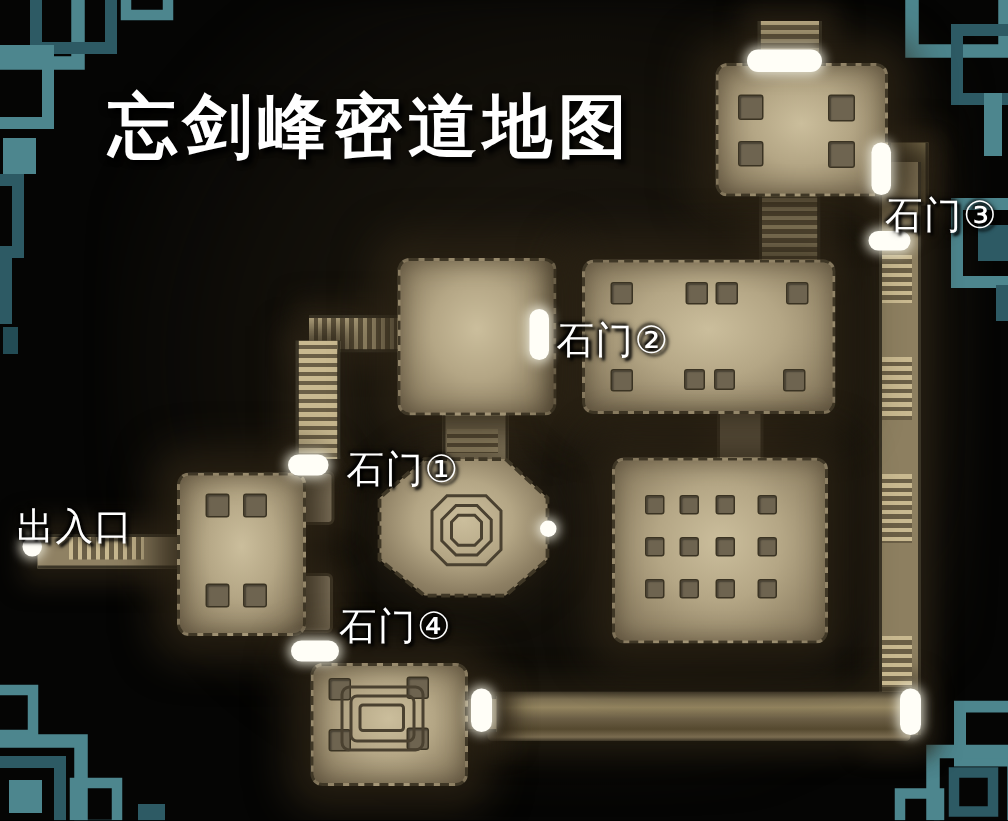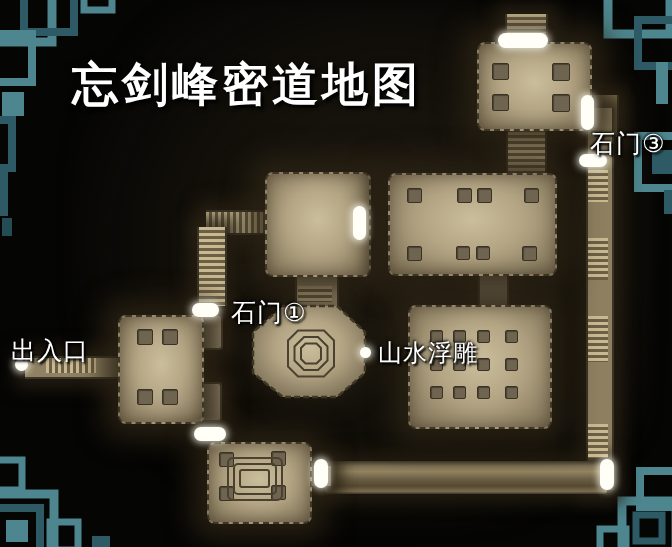--- a/index.html
+++ b/index.html
@@ -167,22 +167,23 @@
   <div class="pill" style="left:192px;top:303px;width:27px;height:14px"></div>
   <div class="pill" style="left:194px;top:427px;width:32px;height:14px"></div>
   <div class="pill" style="left:314px;top:459px;width:14px;height:29px"></div>
   <div class="pill" style="left:600px;top:459px;width:14px;height:31px"></div>
   <div class="dot" style="left:15px;top:358px;width:13px;height:13px"></div>
   <div class="dot" style="left:360px;top:347px;width:11px;height:11px"></div>
 
   <div class="title">忘剑峰密道地图</div>
   <div class="map-label" style="left:11px;top:334px">出入口</div>
   <div class="map-label" style="left:231px;top:296px">石门①</div>
+  <div class="map-label" style="left:371px;top:210px">石门②</div>
   <div class="map-label" style="left:590px;top:127px">石门③</div>
-  <div class="map-label" style="left:378px;top:337px;font-size:24px">山水浮雕</div>
+  <div class="map-label" style="left:226px;top:401px">石门④</div>
 
 <div class="tile" style="left: 492px; top: 63px; width: 15px; height: 15px;"></div>
     <div class="tile" style="left: 552px; top: 63px; width: 16px; height: 16px;"></div>
     <div class="tile" style="left: 492px; top: 94px; width: 15px; height: 15px;"></div>
     <div class="tile" style="left: 552px; top: 94px; width: 16px; height: 16px;"></div>
     <div class="tile" style="left: 407px; top: 188px; width: 13px; height: 13px;"></div>
     <div class="tile" style="left: 457px; top: 188px; width: 13px; height: 13px;"></div>
     <div class="tile" style="left: 477px; top: 188px; width: 13px; height: 13px;"></div>
     <div class="tile" style="left: 524px; top: 188px; width: 13px; height: 13px;"></div>
     <div class="tile" style="left: 407px; top: 246px; width: 13px; height: 13px;"></div>

